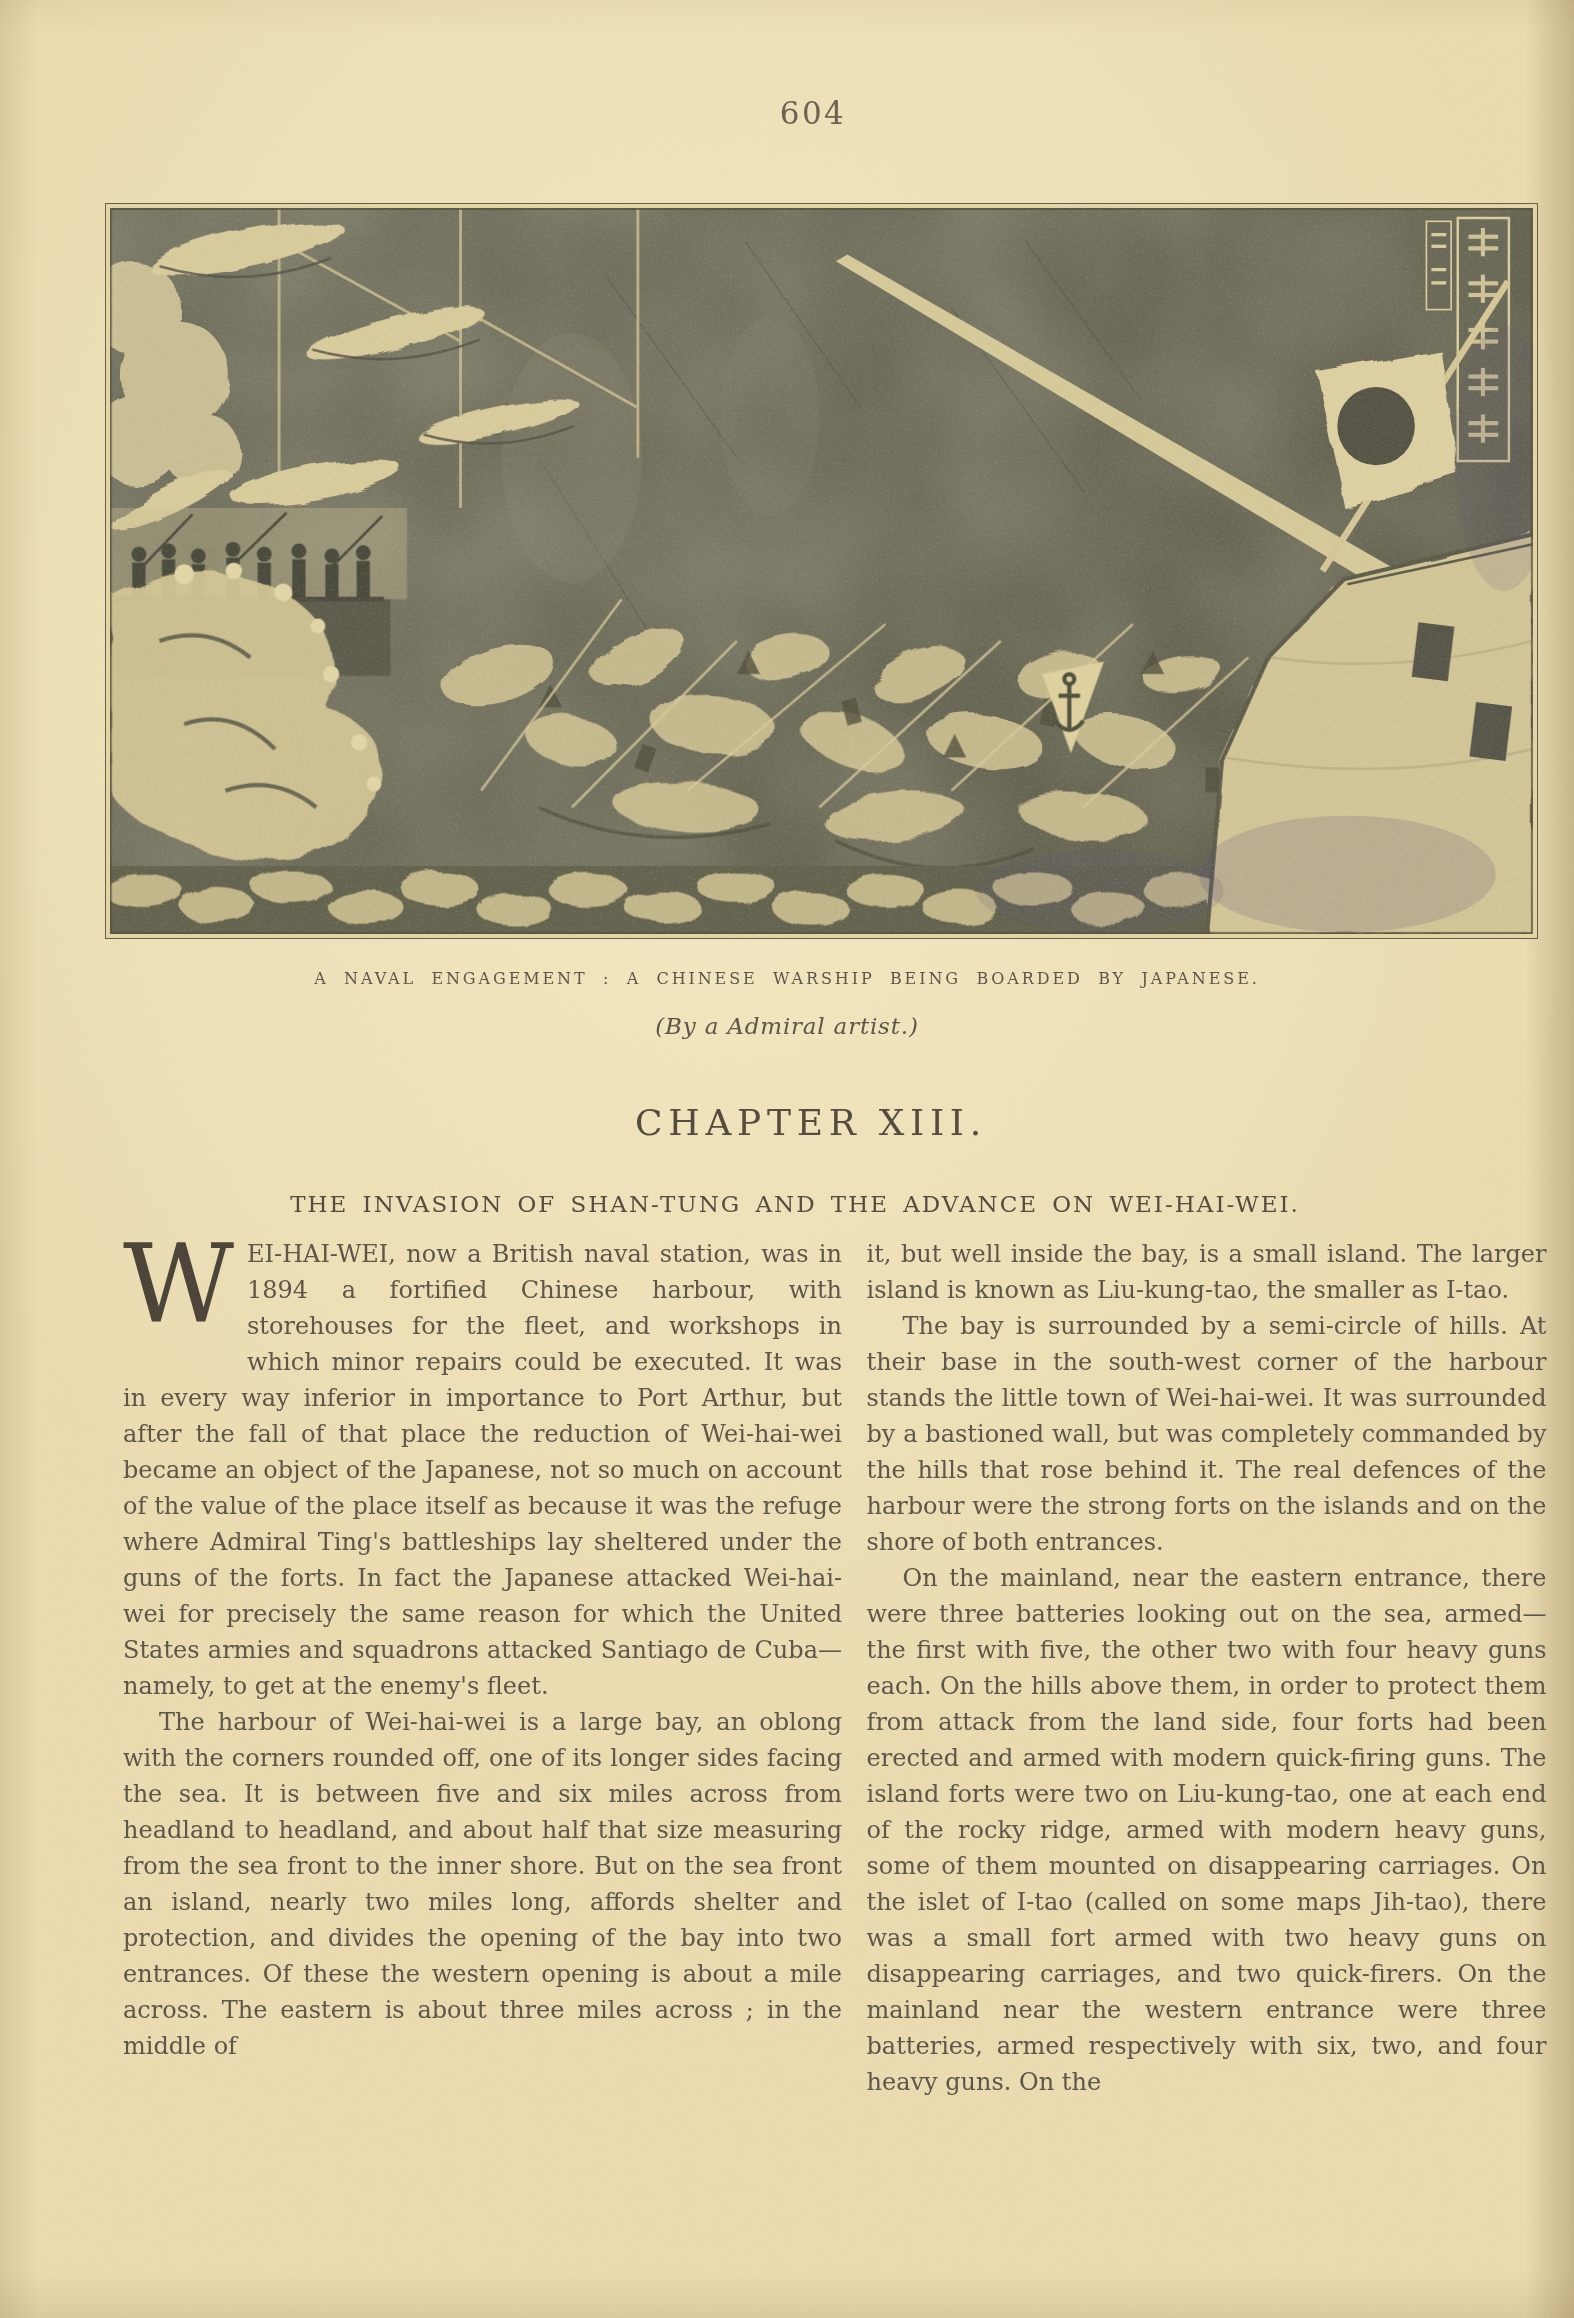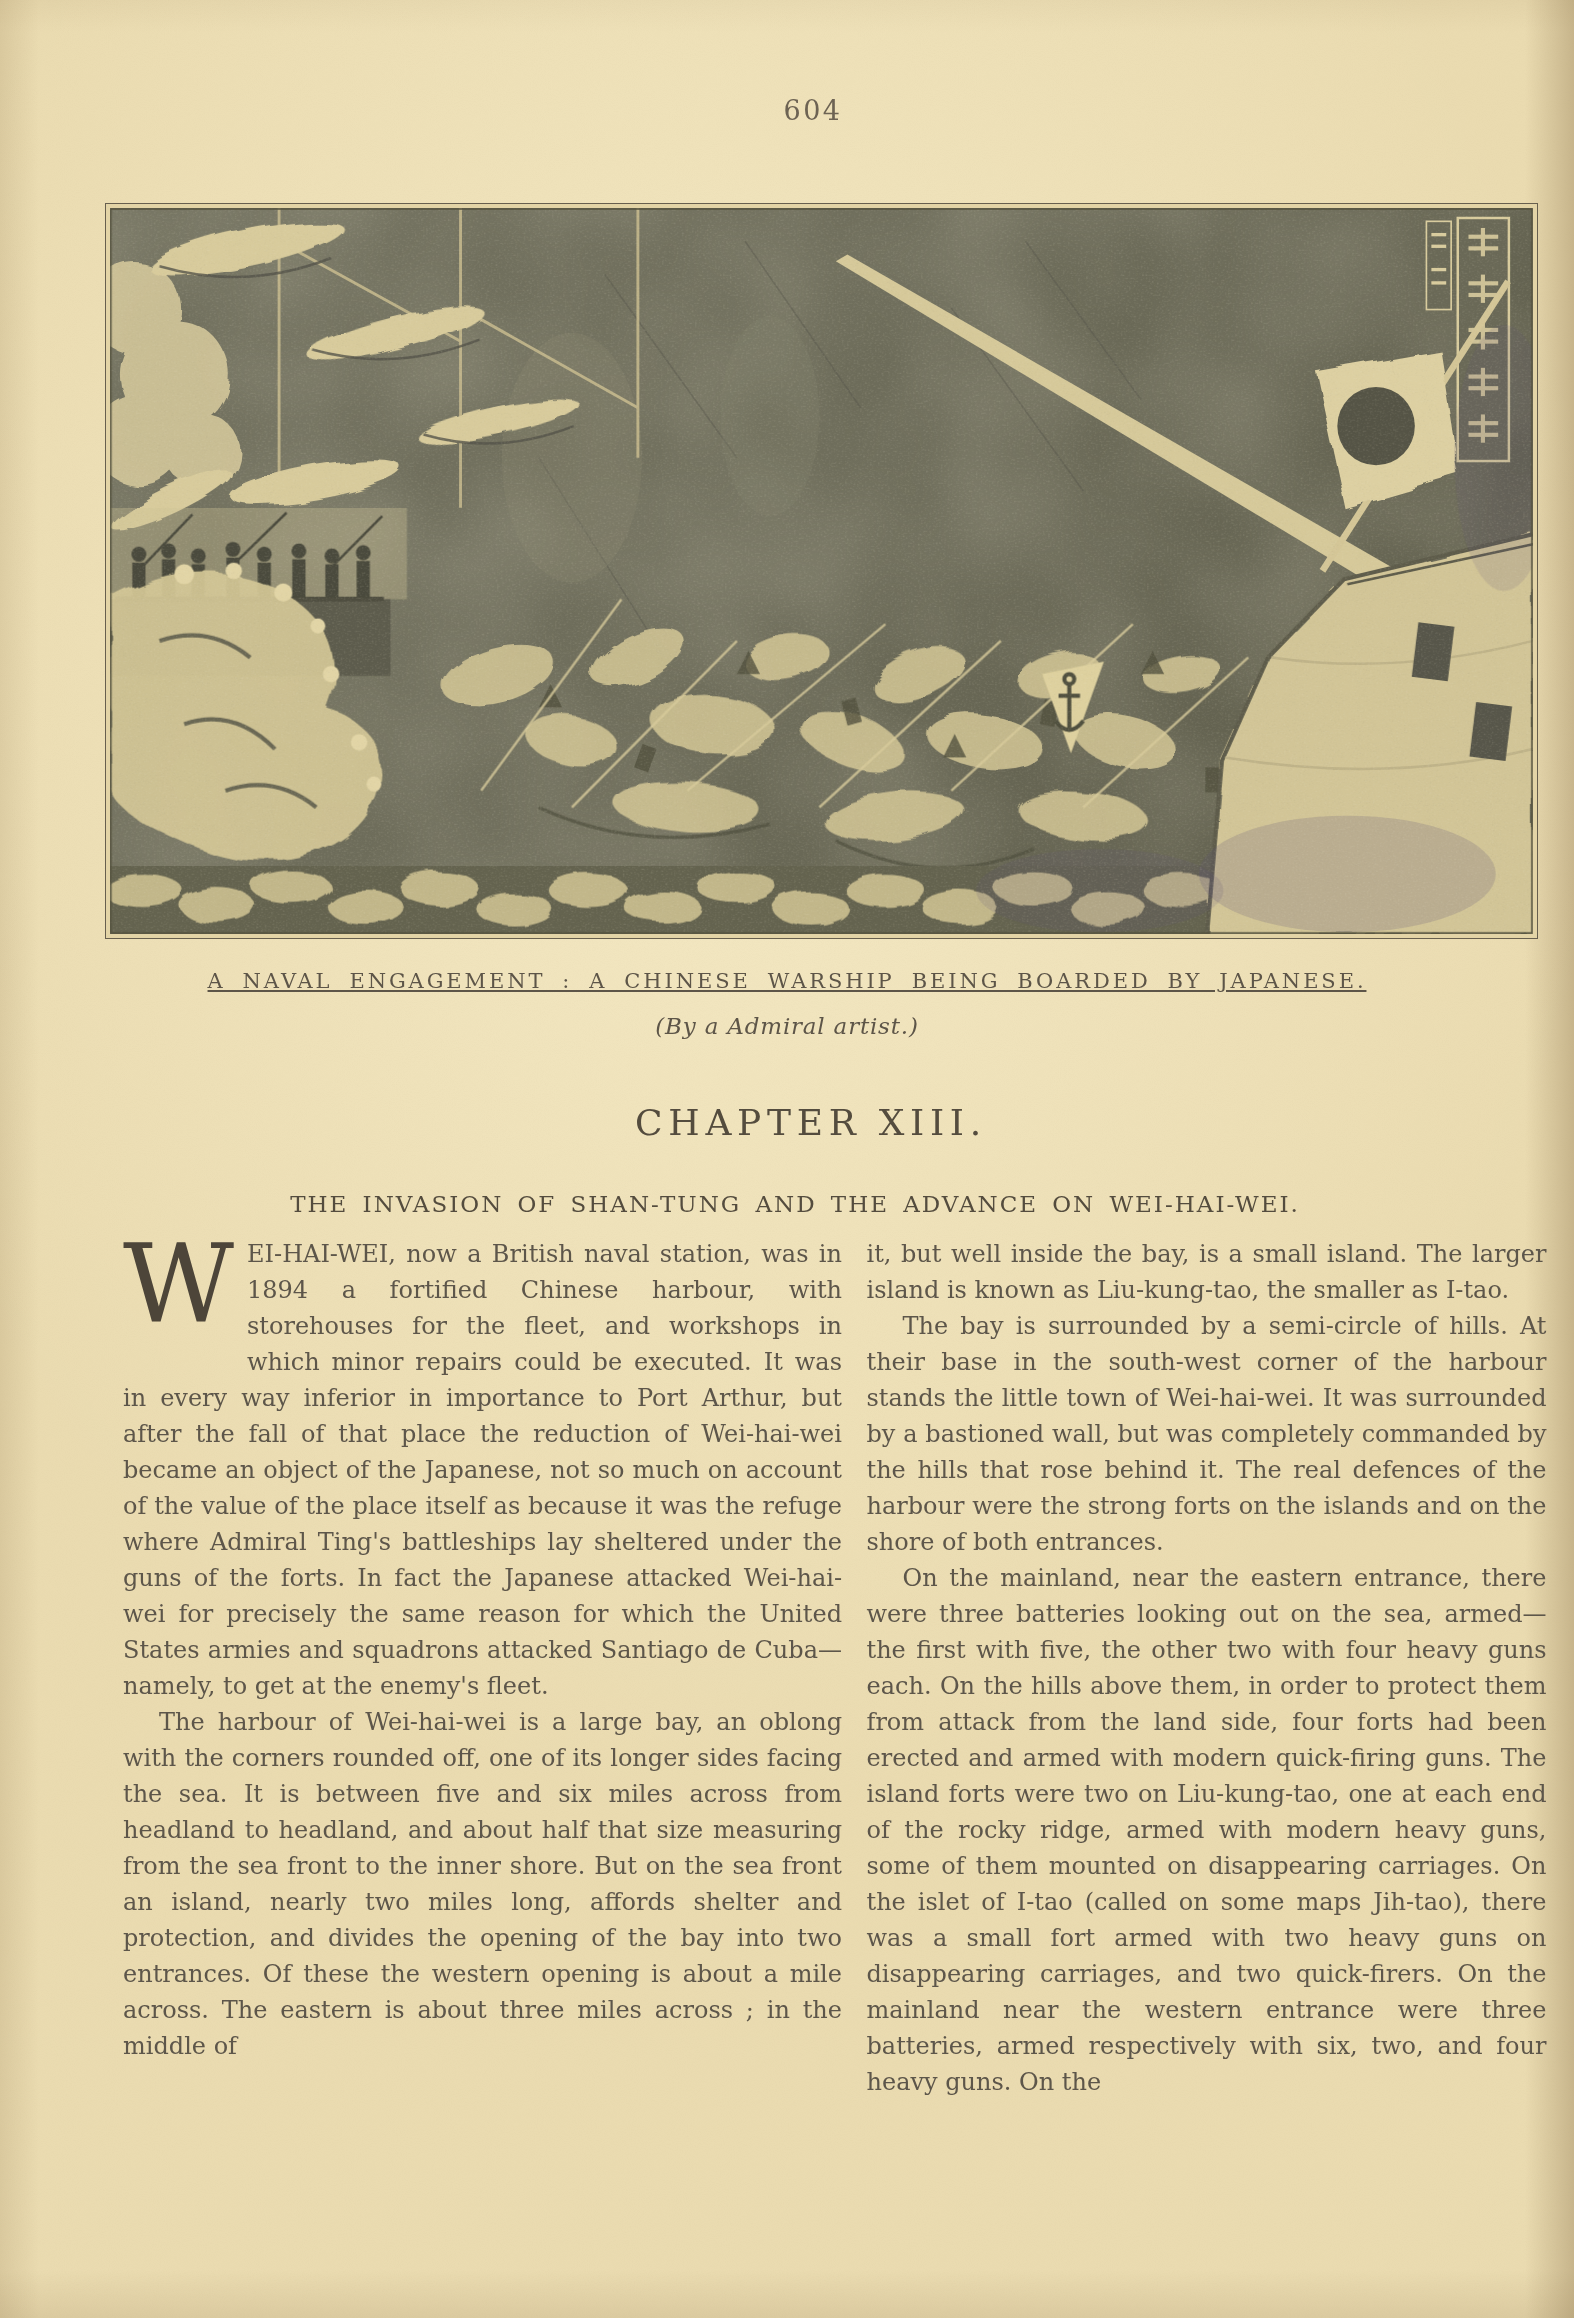--- a/index.html
+++ b/index.html
@@ -11,30 +11,30 @@
       linear-gradient(to left,  rgba(118,92,54,0.30), rgba(118,92,54,0) 49px),
       linear-gradient(to right, rgba(132,106,64,0.16), rgba(132,106,64,0) 39px),
       linear-gradient(to top,   rgba(140,114,72,0.16), rgba(140,114,72,0) 49px),
       linear-gradient(to bottom,rgba(140,114,72,0.08), rgba(140,114,72,0) 33px);
     font-family:"DejaVu Serif","Liberation Serif",serif;
     color:#5d564a;
   }
   .paper-grain{position:absolute;left:0;top:0;width:100%;height:100%;pointer-events:none;}
   .pagenum{
     position:absolute;top:95px;left:0;width:100%;box-sizing:border-box;padding-left:52px;
-    text-align:center;font-size:27px;letter-spacing:2.5px;color:#6d6353;
+    text-align:center;font-size:31px;letter-spacing:2.5px;color:#6d6353;
   }
   .plate{
     position:absolute;left:105px;top:203px;width:1433px;height:736px;margin:0;
     box-sizing:border-box;border:1.6px solid #675f4e;padding:4.1px;background:#e3d4a6;
   }
   .plate svg{display:block;width:100%;height:100%;}
   .caption{
     position:absolute;top:969px;left:0;width:100%;text-align:center;
-    font-size:21px;letter-spacing:2.9px;word-spacing:7.4px;color:#5d5548;text-decoration:underline;
+    font-size:16px;letter-spacing:2.9px;word-spacing:7.4px;color:#5d5548;
   }
   .caption-sub{
     position:absolute;top:1013px;left:0;width:100%;text-align:center;
     font-style:italic;font-size:23px;letter-spacing:0.8px;color:#5d5548;
   }
   .chapter{
     position:absolute;top:1102px;left:0;width:100%;text-align:center;margin:0;
     font-weight:normal;font-size:36px;letter-spacing:5.7px;color:#544c3e;padding-left:24px;
   }
   .chapter-sub{

